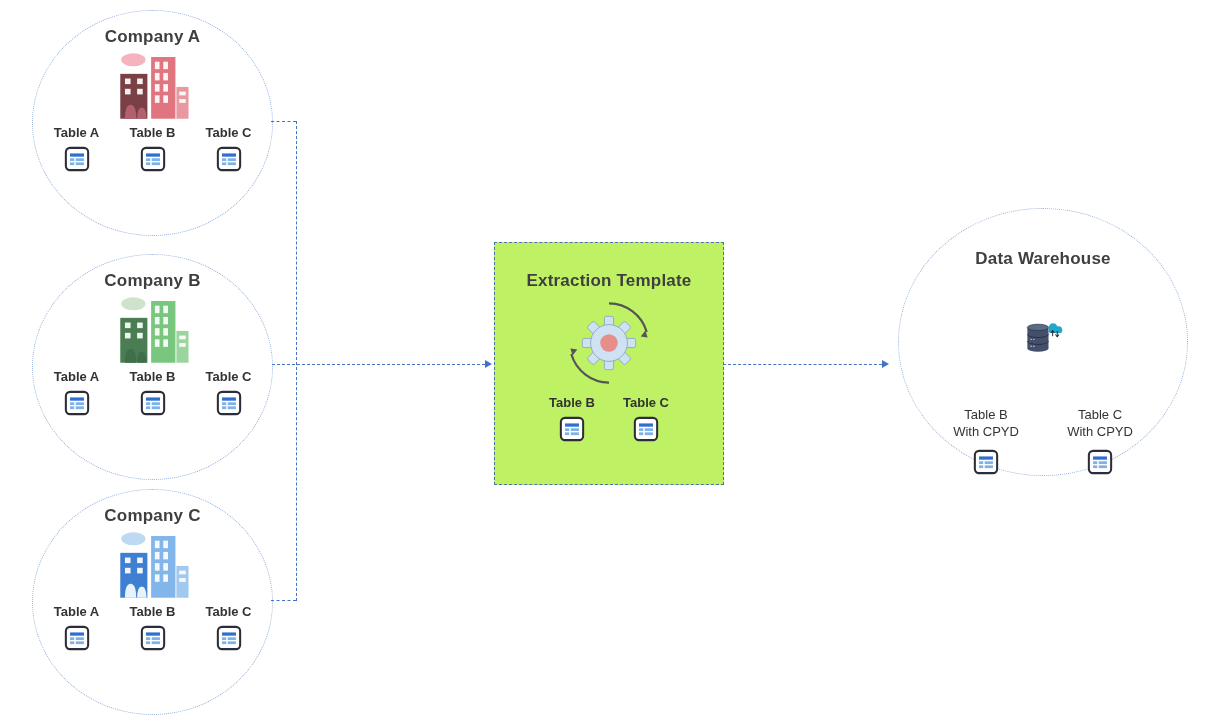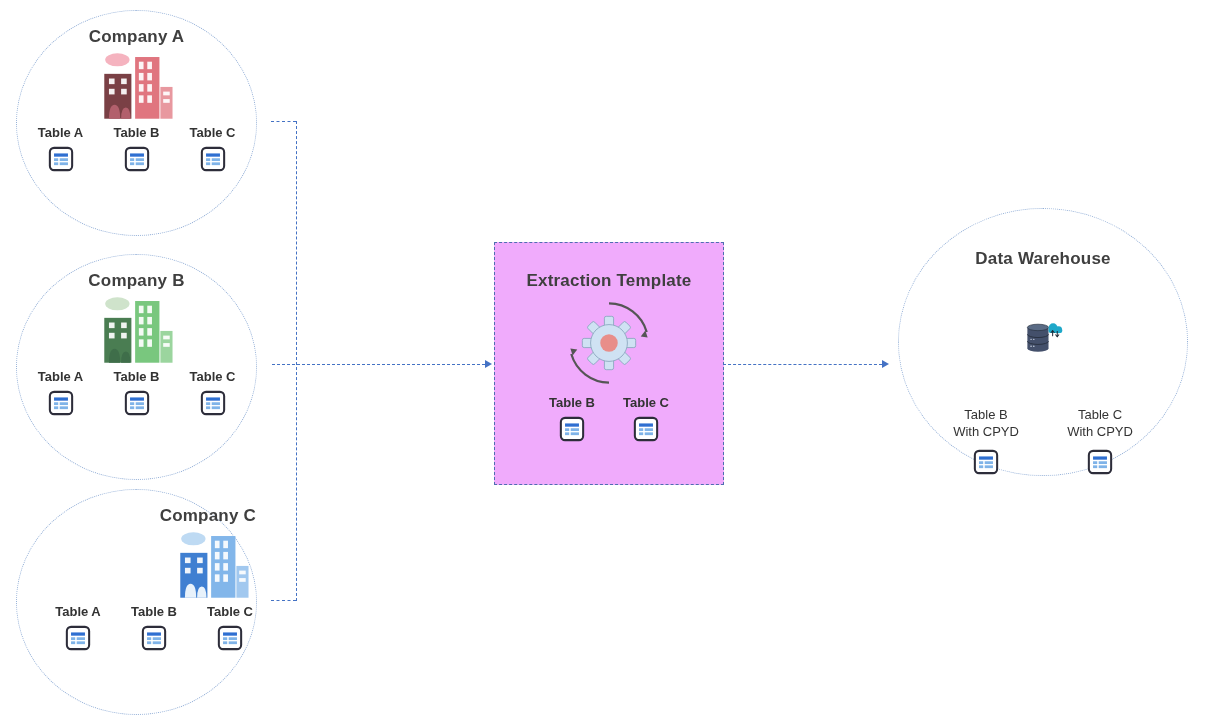--- a/index.html
+++ b/index.html
@@ -12,24 +12,24 @@
   }
 
   
   .circle {
     position: absolute;
     border: 1.5px dotted var(--circle-border);
     border-radius: 50%;
     box-sizing: border-box;
     display: flex; flex-direction: column; align-items: center;
   }
-  .company { left: 16px; width: 241px; height: 226px; padding-top: 16px; }
+  .company { left: 32px; width: 241px; height: 226px; padding-top: 16px; }
   #companyA { top: 10px; }
   #companyB { top: 254px; }
-  #companyC { top: 489px; align-items: flex-end; }
+  #companyC { top: 489px; }
 
   .big-title {
     font-size: 17px; font-weight: bold; color: var(--title-text);
     letter-spacing: .2px; white-space: nowrap;
   }
 
   .building { width: 86px; height: 74px; margin-top: 2px; }
 
   .tables-row { display: flex; gap: 24px; margin-top: 2px; }
   .table-item { display: flex; flex-direction: column; align-items: center; width: 52px; }
@@ -37,21 +37,21 @@
     font-size: 13px; color: var(--label-text);
     margin-bottom: 6px; white-space: nowrap; font-weight: bold;
   }
   .table-icon { width: 26px; height: 26px; }
 
   
   .extract-box {
     position: absolute; left: 494px; top: 242px; width: 230px; height: 243px;
     border: 1px dashed var(--box-border); box-sizing: border-box;
     display: flex; flex-direction: column; align-items: center;
-    background: #f0abfc;
+    background: #bef264;
   }
   .extract-title { margin-top: 28px; }
   .gear { width: 92px; height: 92px; margin-top: 6px; }
   .extract-box .tables-row { gap: 22px; margin-top: 6px; }
 
   
   #warehouse { left: 898px; top: 208px; width: 290px; height: 268px; padding-top: 40px; gap: 44px; }
   .db { width: 96px; height: 76px; margin-top: 8px; }
   .wh-tables { display: flex; gap: 32px; margin-top: 6px; }
   .wh-item { display: flex; flex-direction: column; align-items: center; width: 82px; }

